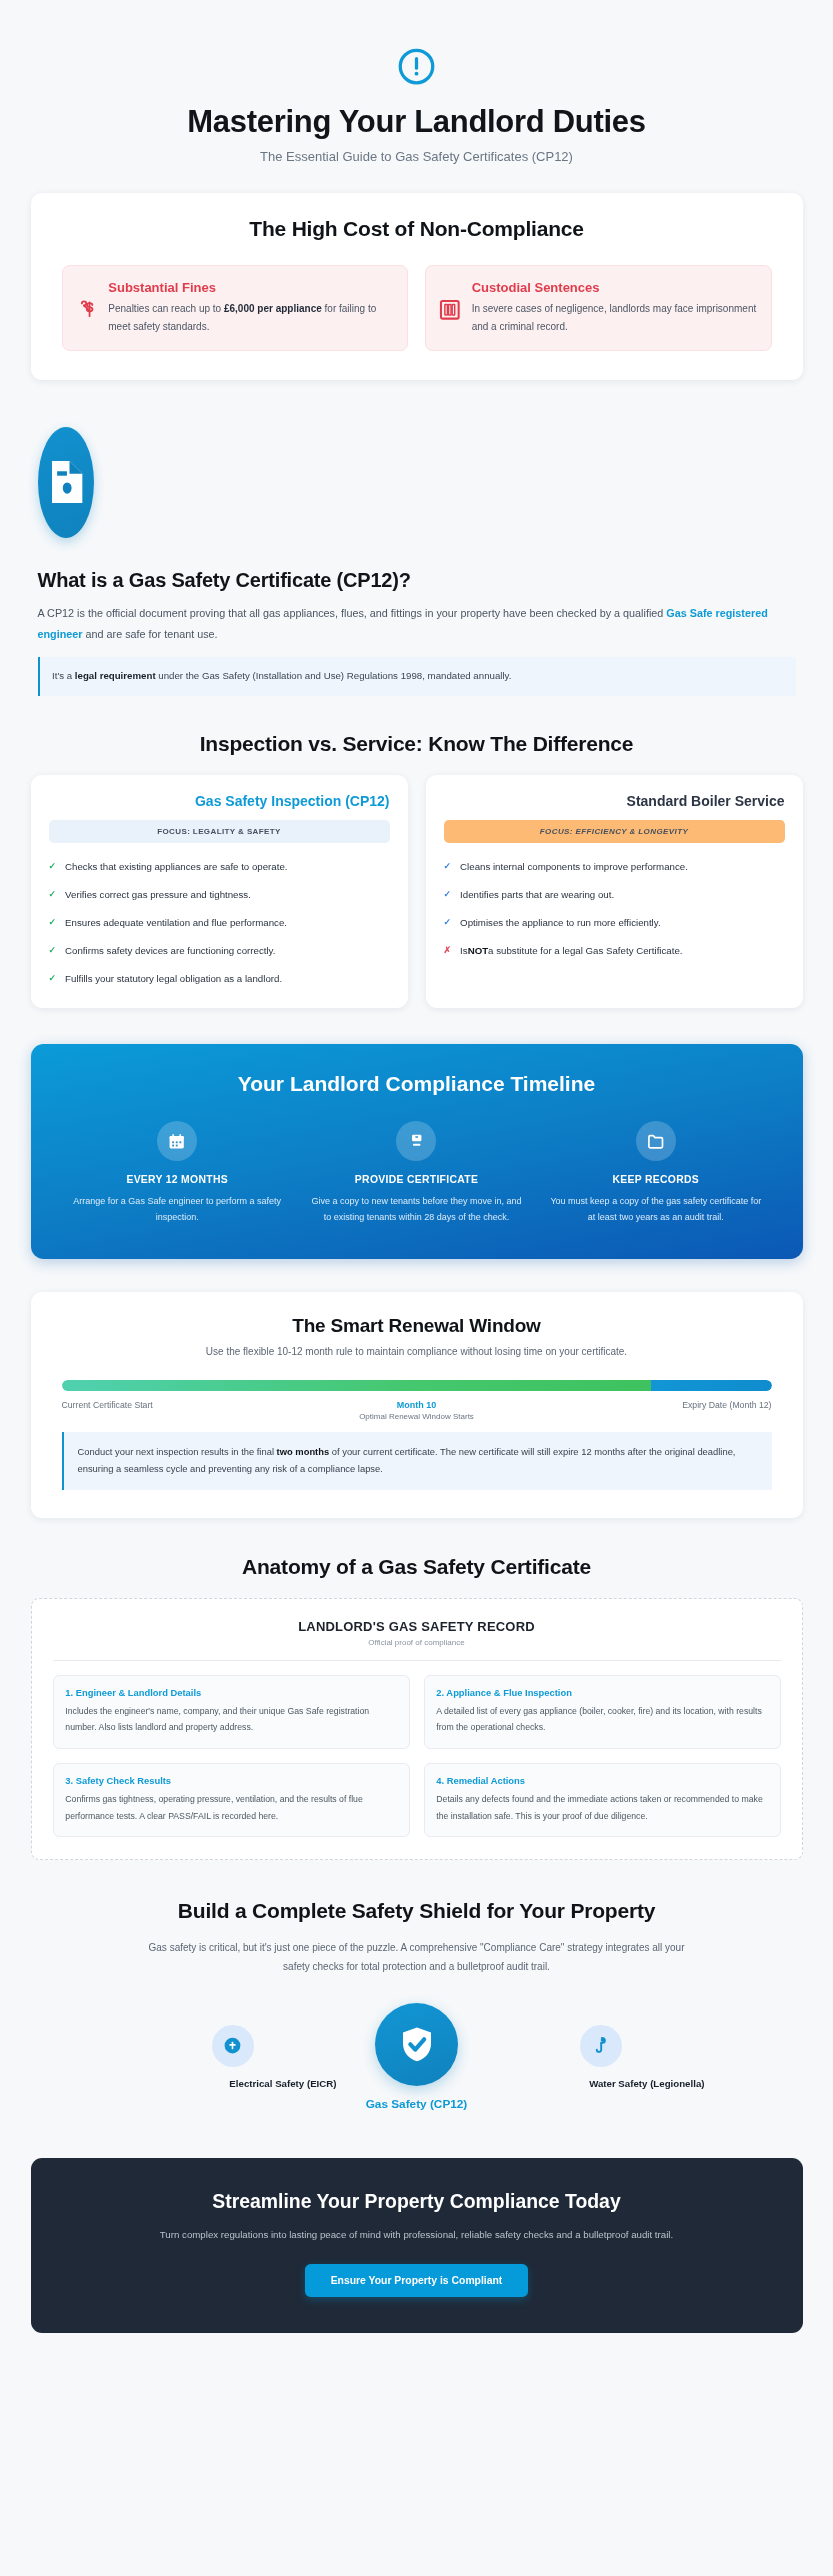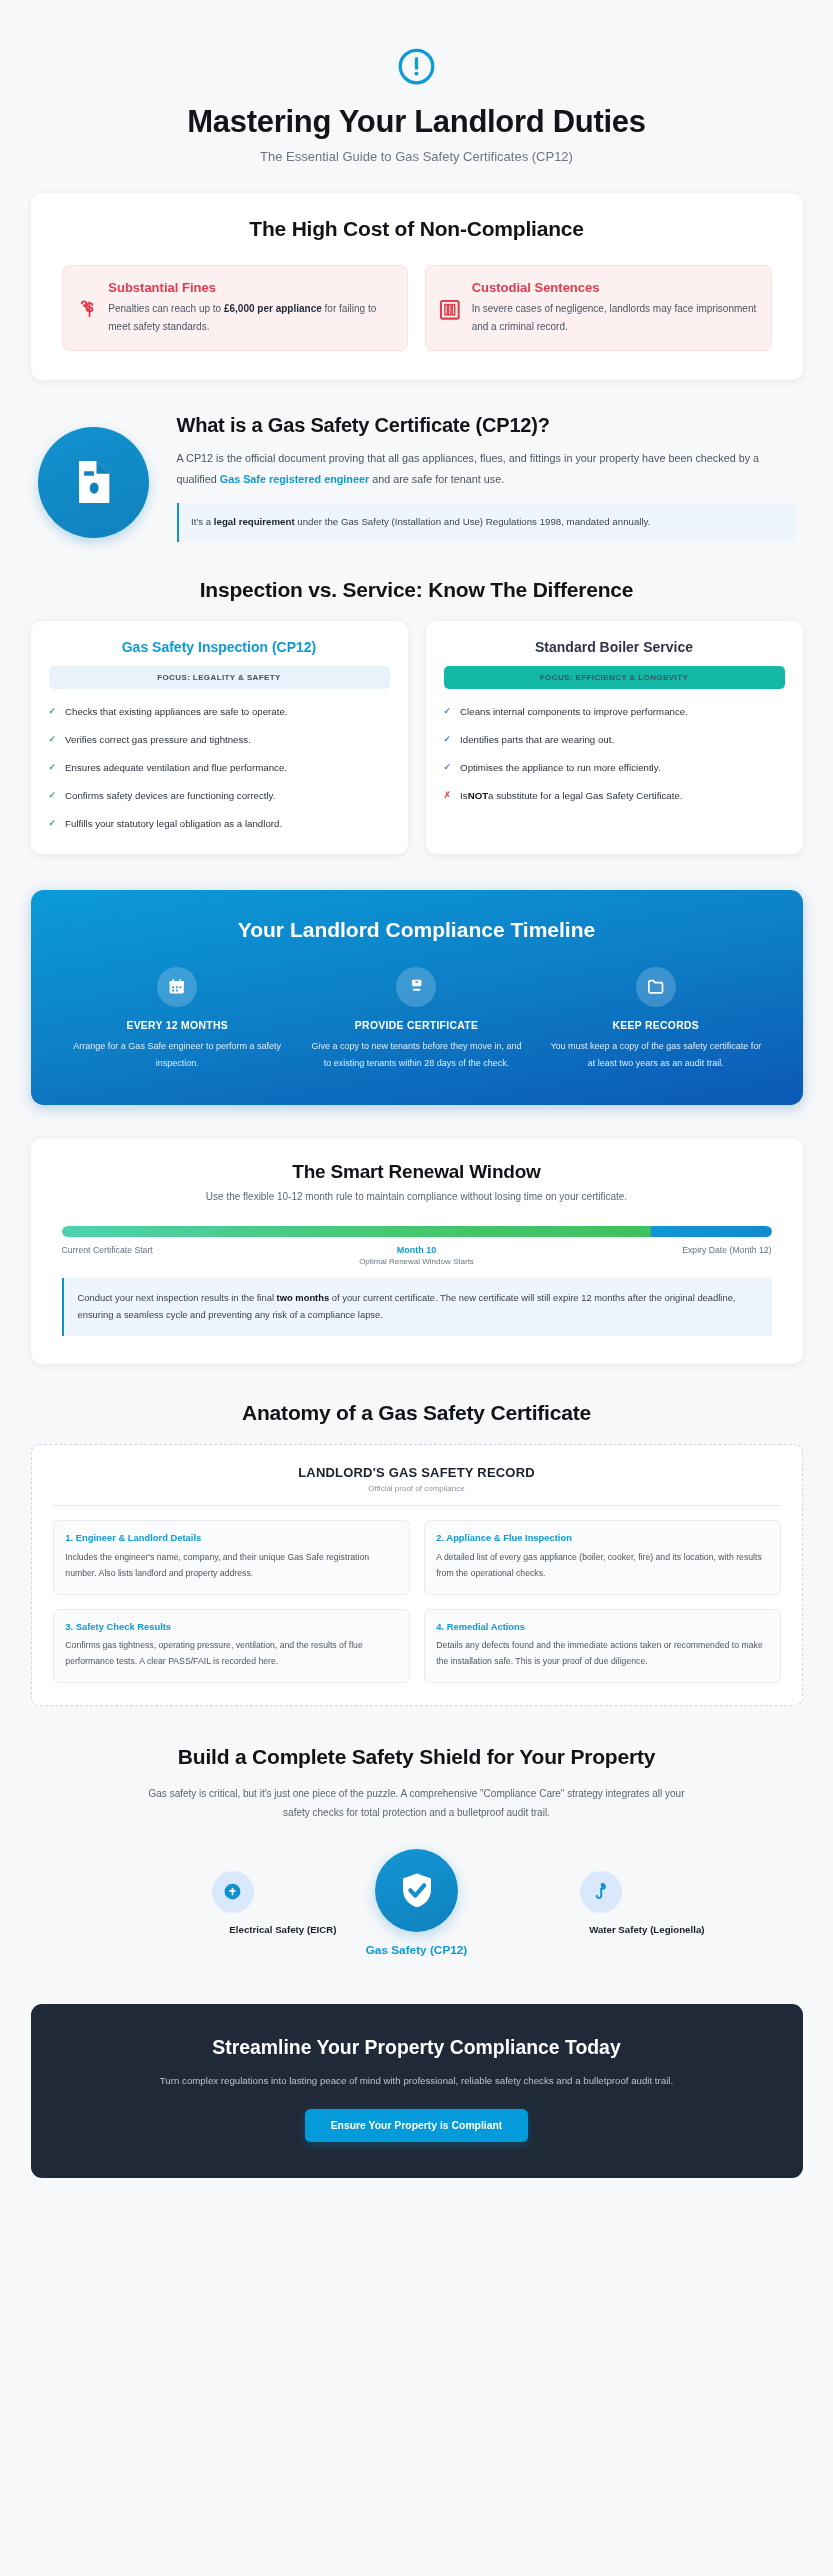--- a/index.html
+++ b/index.html
@@ -64,21 +64,21 @@
     gap: 9.7px;
     align-items: flex-start;
   }
   .risk-icon { width: 23.6px; height: 23.6px; flex: 0 0 23.6px; margin-top: 18px; }
   .risk-body { flex: 1; }
   .risk-title { font-size: 13px; font-weight: bold; color: #e13c4c; margin-bottom: 5.6px; }
   .risk-text { font-size: 10px; line-height: 1.75; color: #4b5563; }
   .risk-text b { color: #1f2937; font-weight: bold; }
 
   
-  .whatis { margin-top: 31px; display: flex; align-items: flex-start; gap: 28px; padding: 0 7px; }
+  .whatis { margin-top: 31px; display: flex; align-items: flex-start; gap: 28px; padding: 0 7px; flex-direction: column; }
   .whatis-badge {
     flex: 0 0 111px; height: 111px; border-radius: 50%;
     background: linear-gradient(160deg, #1291cf 0%, #0f82bd 100%);
     display: flex; align-items: center; justify-content: center;
     box-shadow: 0 4.2px 11px rgba(16,130,190,0.28);
     margin-top: 15.3px;
   }
   .whatis-body { flex: 1; padding-top: 2.8px; }
   .whatis-body h2 { font-size: 20px; font-weight: bold; color: #111418; text-align: left; margin-bottom: 11px; letter-spacing: -0.2px; }
   .whatis-p { font-size: 10.8px; line-height: 1.95; color: #4b5563; margin-bottom: 12.5px; }
@@ -91,30 +91,30 @@
     line-height: 1.8;
     color: #3b4654;
   }
   .callout b { color: #18202b; font-weight: bold; }
 
   
   .compare-wrap { margin-top: 36px; }
   .compare-wrap h2 { margin-bottom: 19.4px; }
   .compare-grid { display: flex; gap: 18px; }
   .cmp-card { flex: 1; padding: 18px 18px 21px 18px; }
-  .cmp-title { font-size: 14px; font-weight: bold; text-align: center; margin-bottom: 11px; }
+  .cmp-title { font-size: 14px; font-weight: bold; text-align: right; margin-bottom: 11px; }
   .cmp-title.blue { color: #0e9ad6; }
   .cmp-title.dark { color: #2c3545; }
   .cmp-focus {
     border-radius: 4.9px; text-align: center;
     font-size: 8px; font-weight: bold; letter-spacing: 0.4px;
     padding: 7px 4.2px; margin-bottom: 15.3px; color: #46505f;
   }
   .cmp-focus.blue { background: #e9f1fb; }
-  .cmp-focus.grey { background: #14b8a6; }
+  .cmp-focus.grey { background: #fdba74; font-style: italic; }
   .cmp-list { list-style: none; }
   .cmp-list li {
     display: flex; gap: 8.3px; align-items: flex-start;
     font-size: 9.7px; line-height: 1.75; color: #2b3340; margin-bottom: 11px;
   }
   .cmp-list li:last-child { margin-bottom: 0; }
   .mk { flex: 0 0 8.3px; font-size: 9px; font-weight: bold; line-height: 1.75; }
   .mk.green { color: #27ae60; }
   .mk.blue { color: #3b7dd8; }
   .mk.red { color: #e04b5a; }

